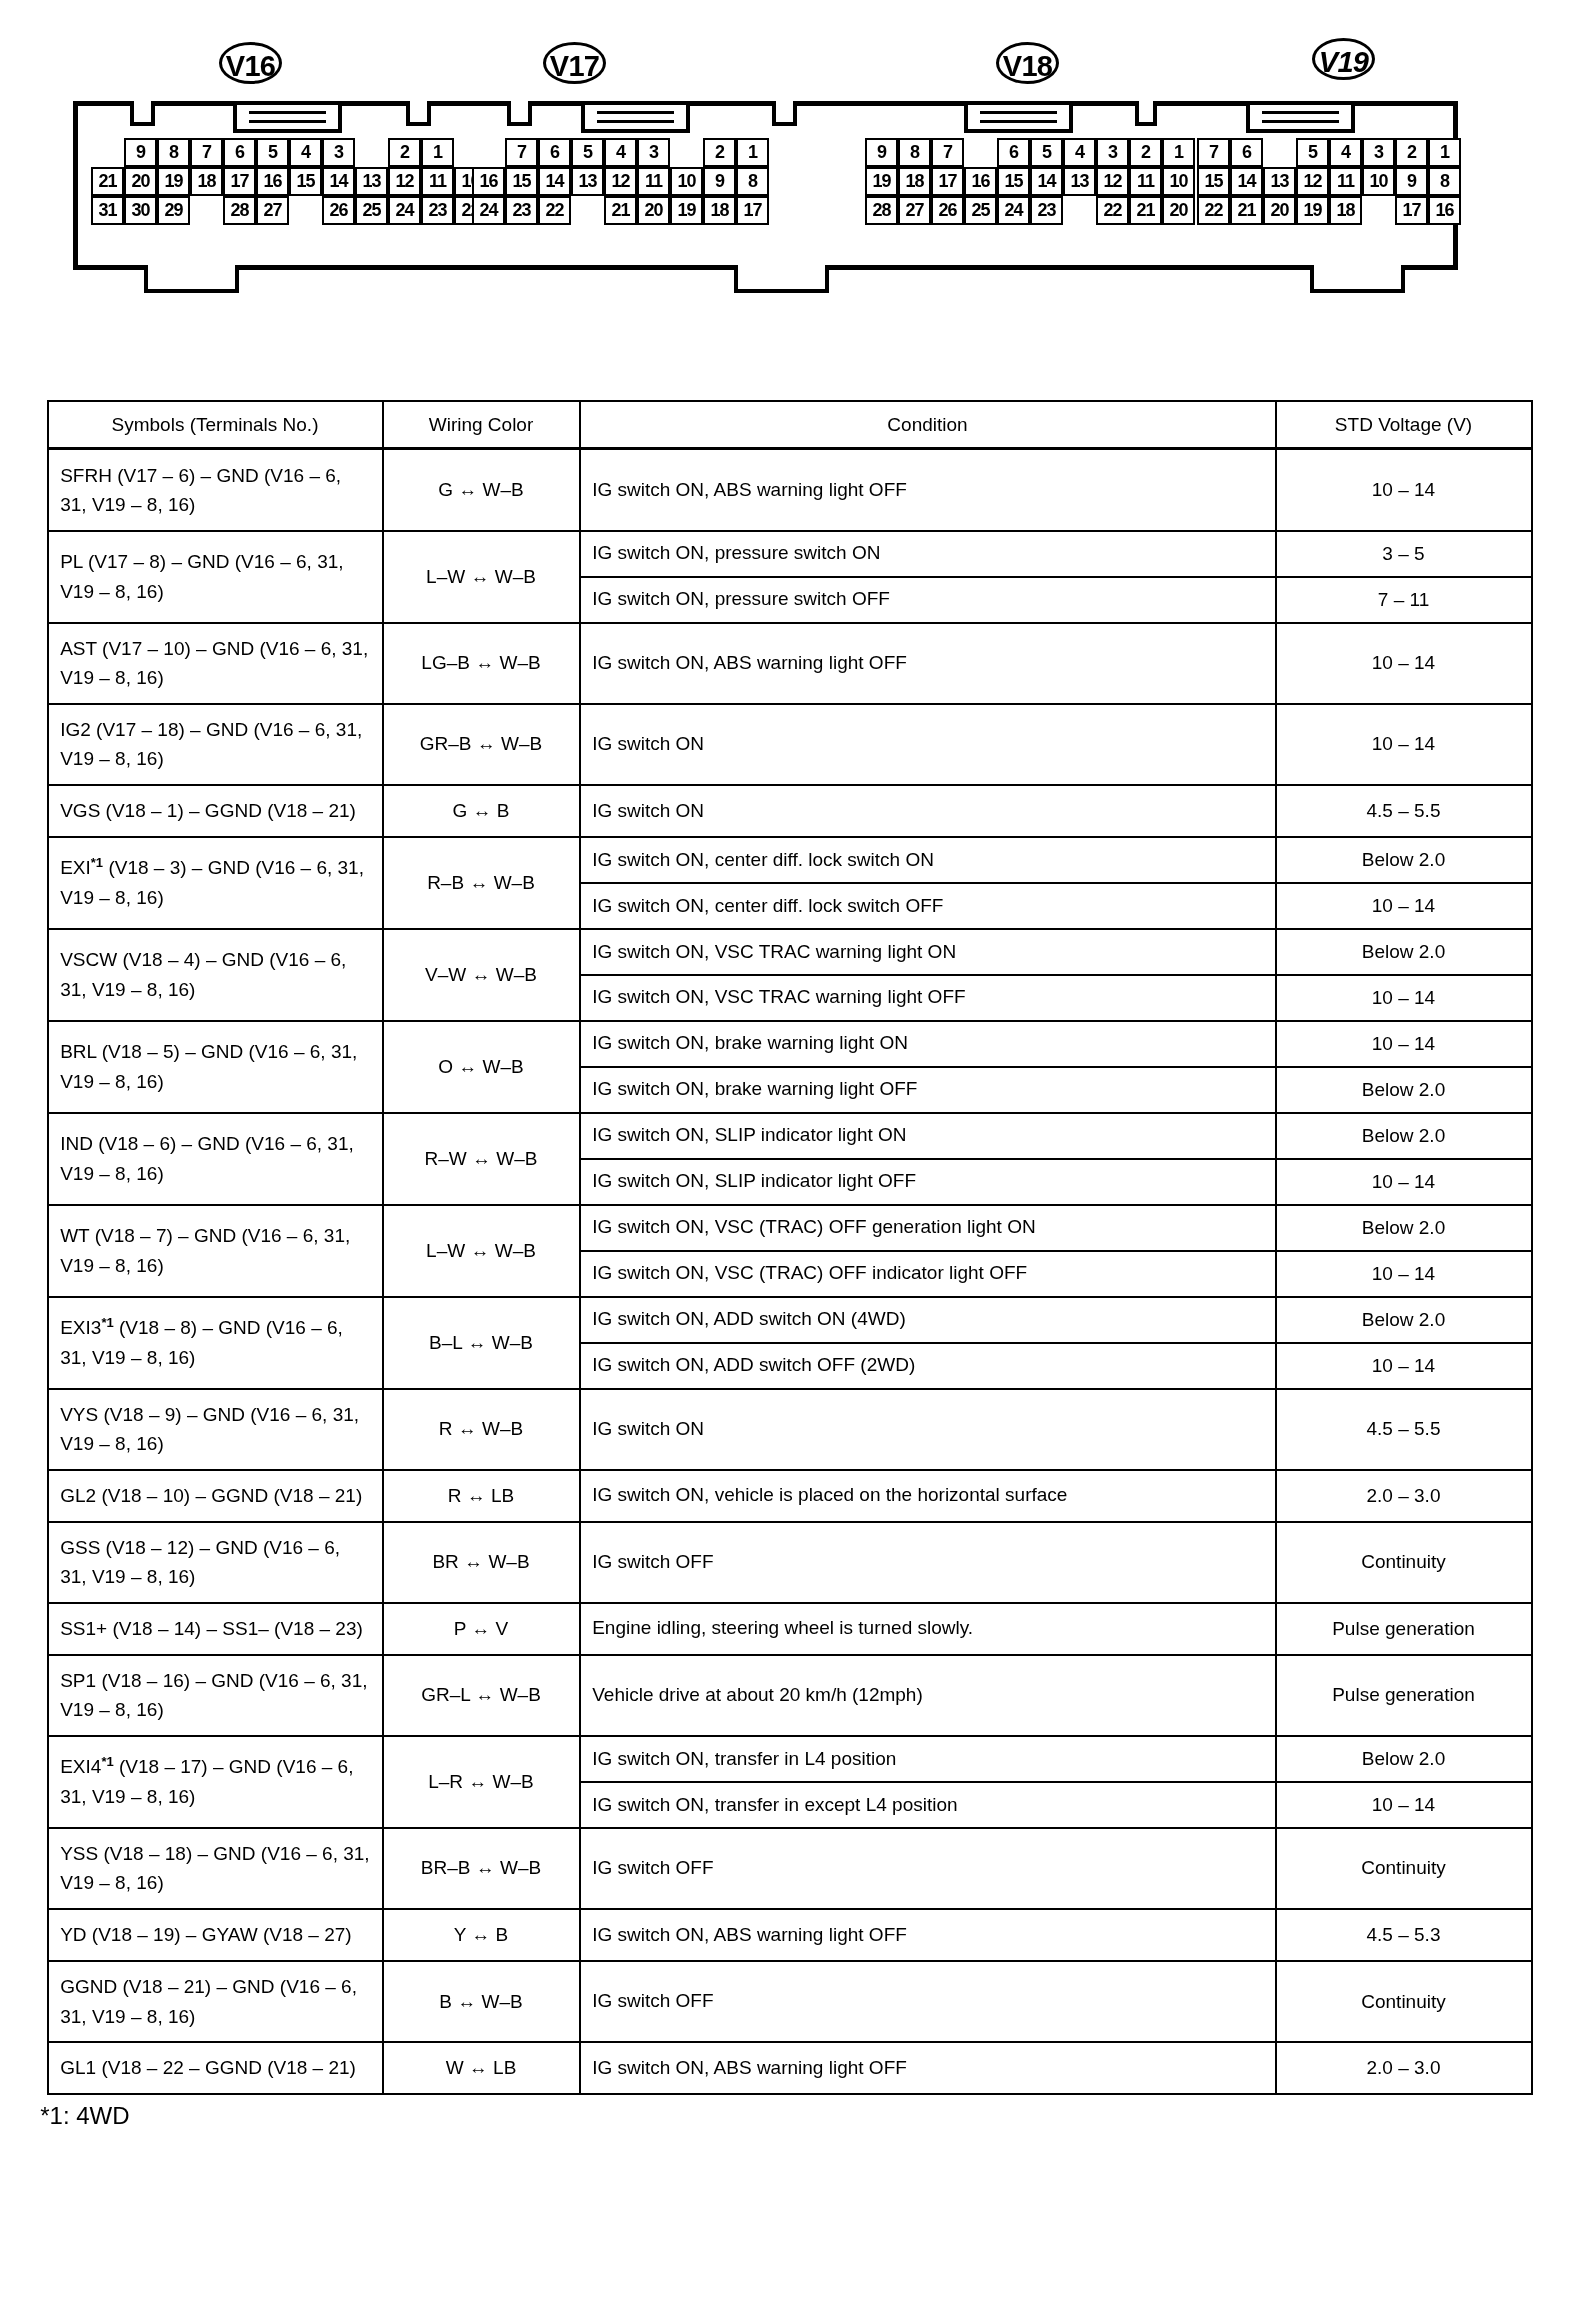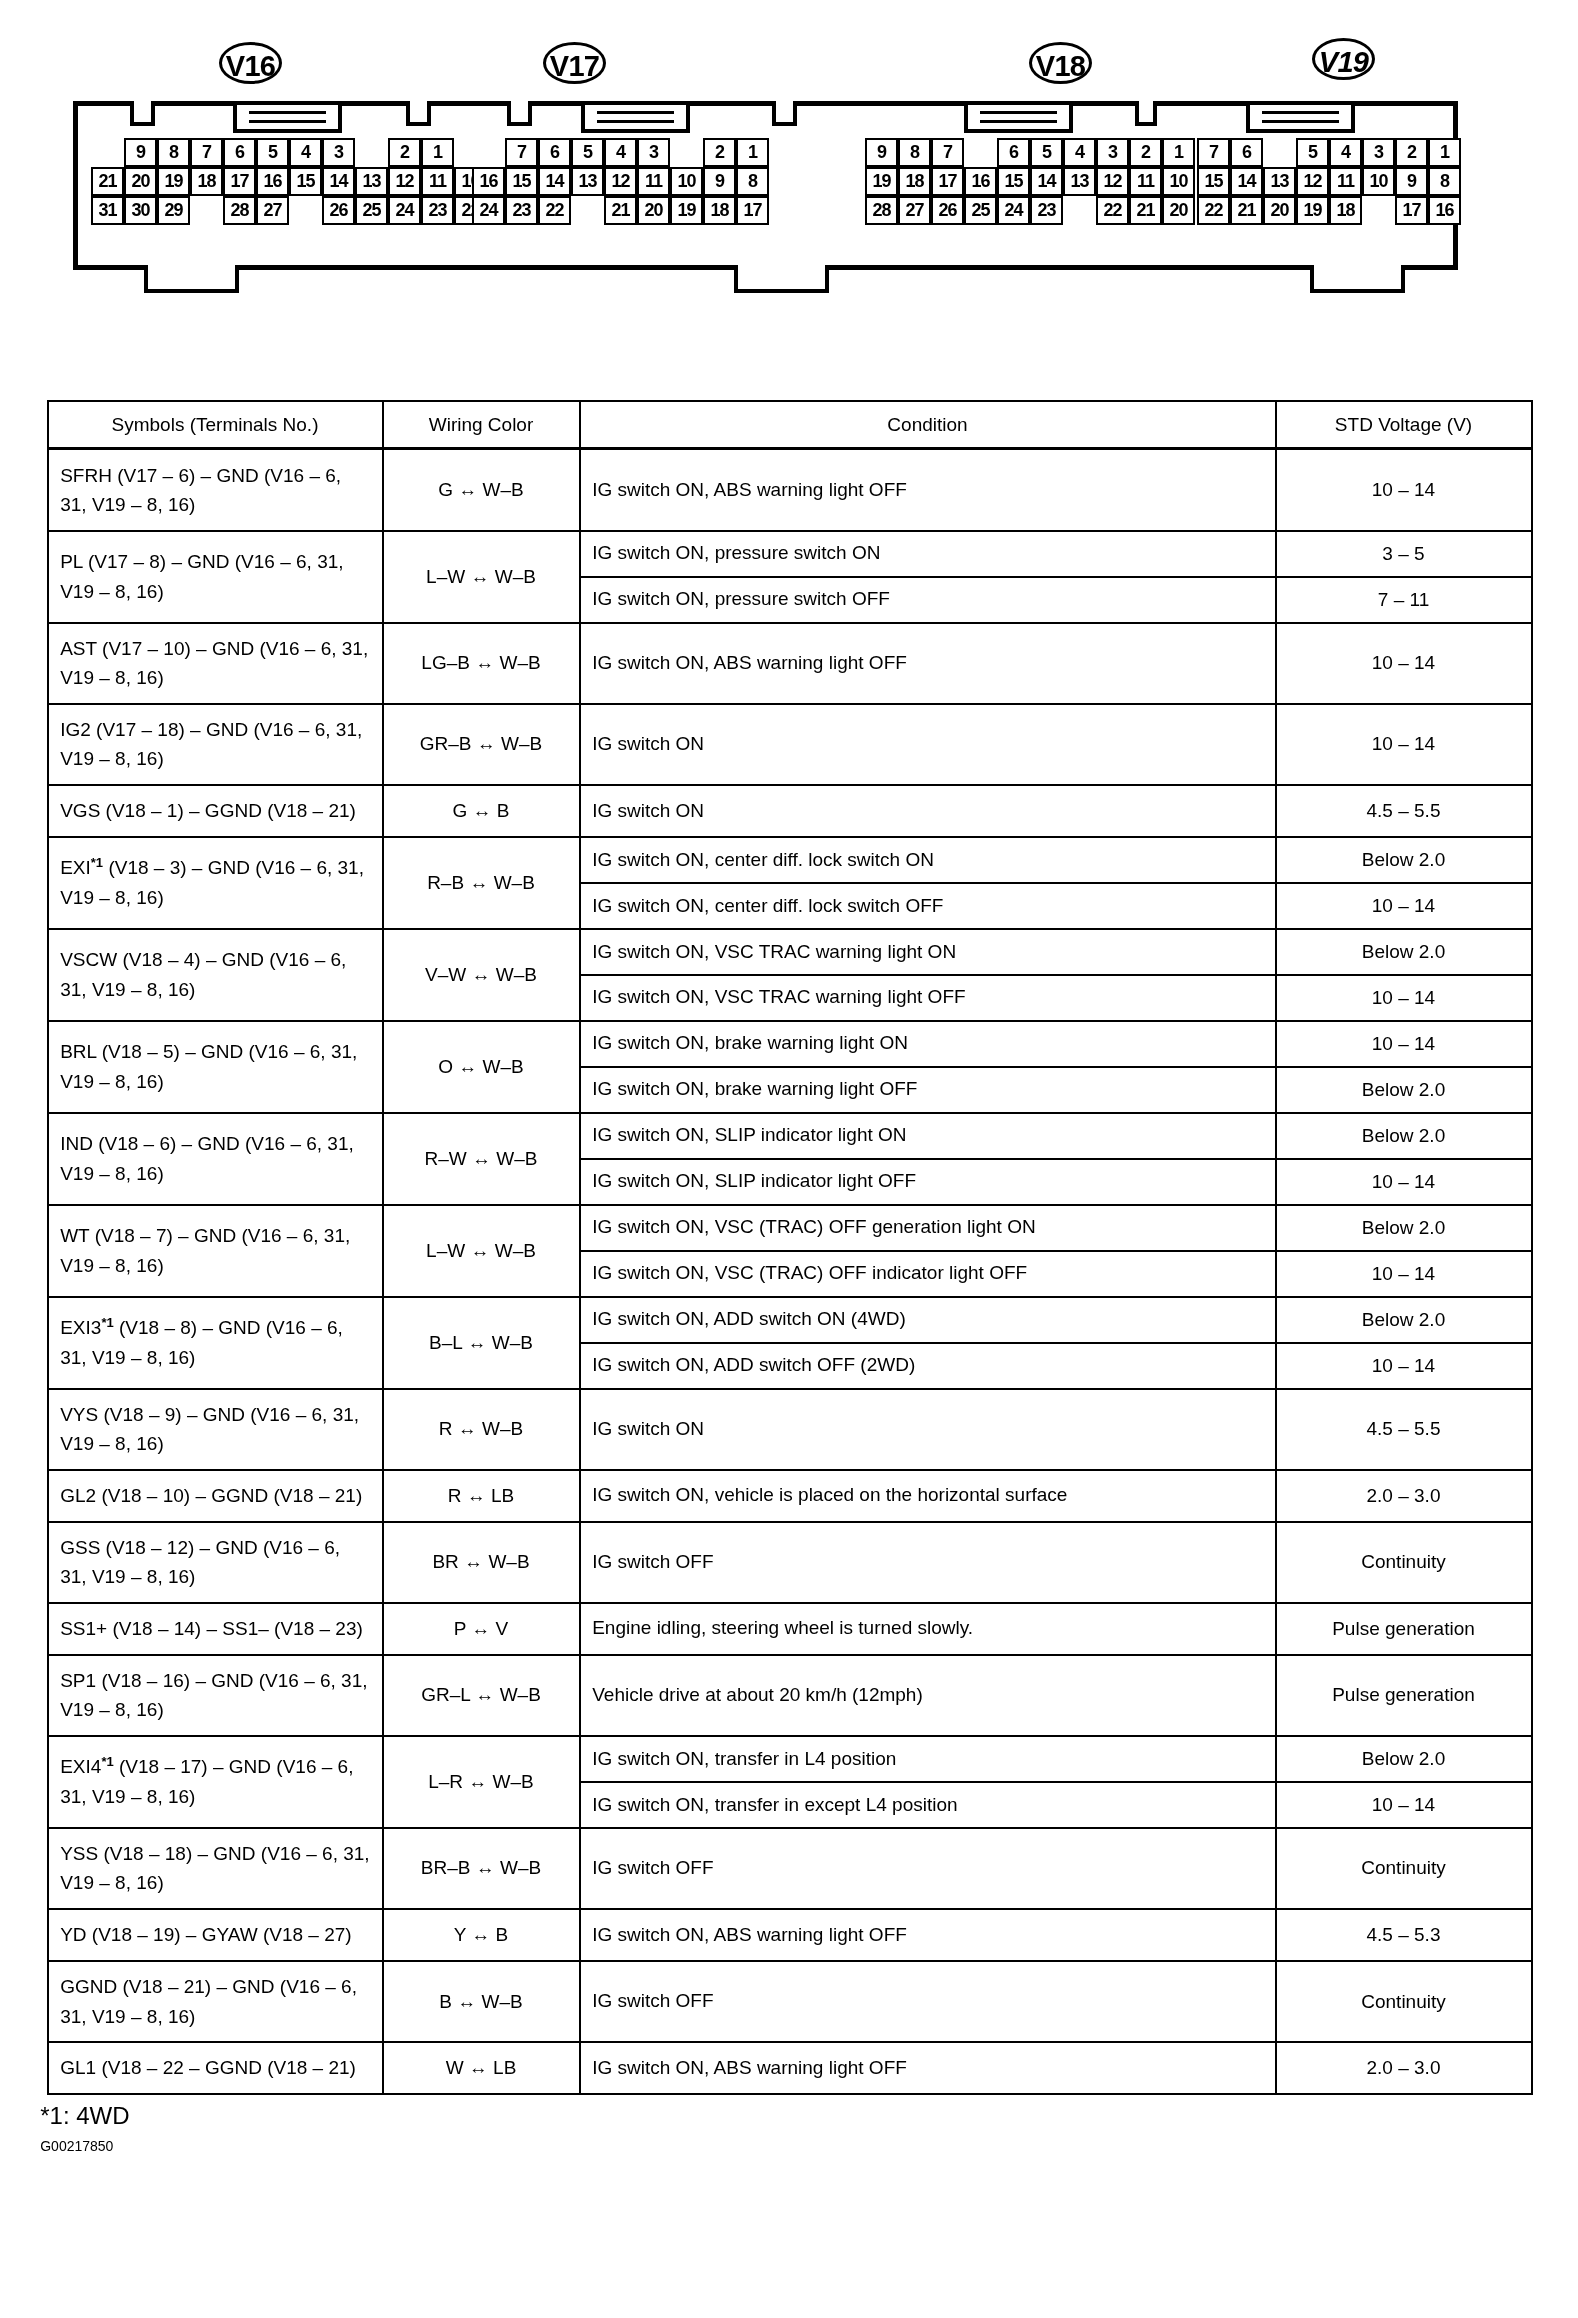--- a/index.html
+++ b/index.html
@@ -177,21 +177,21 @@
     margin-left: -7.3px;
   }
 </style>
 </head>
 <body>
 
 <div id="connector-diagram">
 
   <div class="conn-label" style="left:219px; top:42px;">V16</div>
   <div class="conn-label" style="left:543px; top:42px;">V17</div>
-  <div class="conn-label" style="left:1029px; top:42px;">V18</div>
+  <div class="conn-label" style="left:996px; top:42px;">V18</div>
   <div class="conn-label" style="left:1312px; top:38px;font-style:italic;">V19</div>
 
   <div id="connector-shell">
     <div class="shell-notch-top" style="left:52px;  width:25px;"></div>
     <div class="shell-tab-top" style="left:155px; top:-5.1px; width:109px;"></div>
     <div class="shell-notch-top" style="left:328px; width:25px;"></div>
     <div class="shell-notch-top" style="left:429px; width:25px;"></div>
     <div class="shell-tab-top" style="left:503px; top:-5.1px; width:109px;"></div>
     <div class="shell-notch-top" style="left:694px; width:25px;"></div>
     <div class="shell-tab-top" style="left:886px; top:-5.1px; width:109px;"></div>
@@ -530,15 +530,14 @@
         <td class="sym" rowspan="1">GL1 (V18 – 22 – GGND (V18 – 21)</td>
         <td class="color" rowspan="1">W ↔ LB</td>
         <td class="cond">IG switch ON, ABS warning light OFF</td>
         <td class="volt">2.0 – 3.0</td>
       </tr>
     </tbody>
 </table>
 
 <div id="footnote-area">
   <div id="footnote-star">*1: 4WD</div>
-  <div id="doc-code">G00217850</div>
 </div>
 
 
 </body></html>

